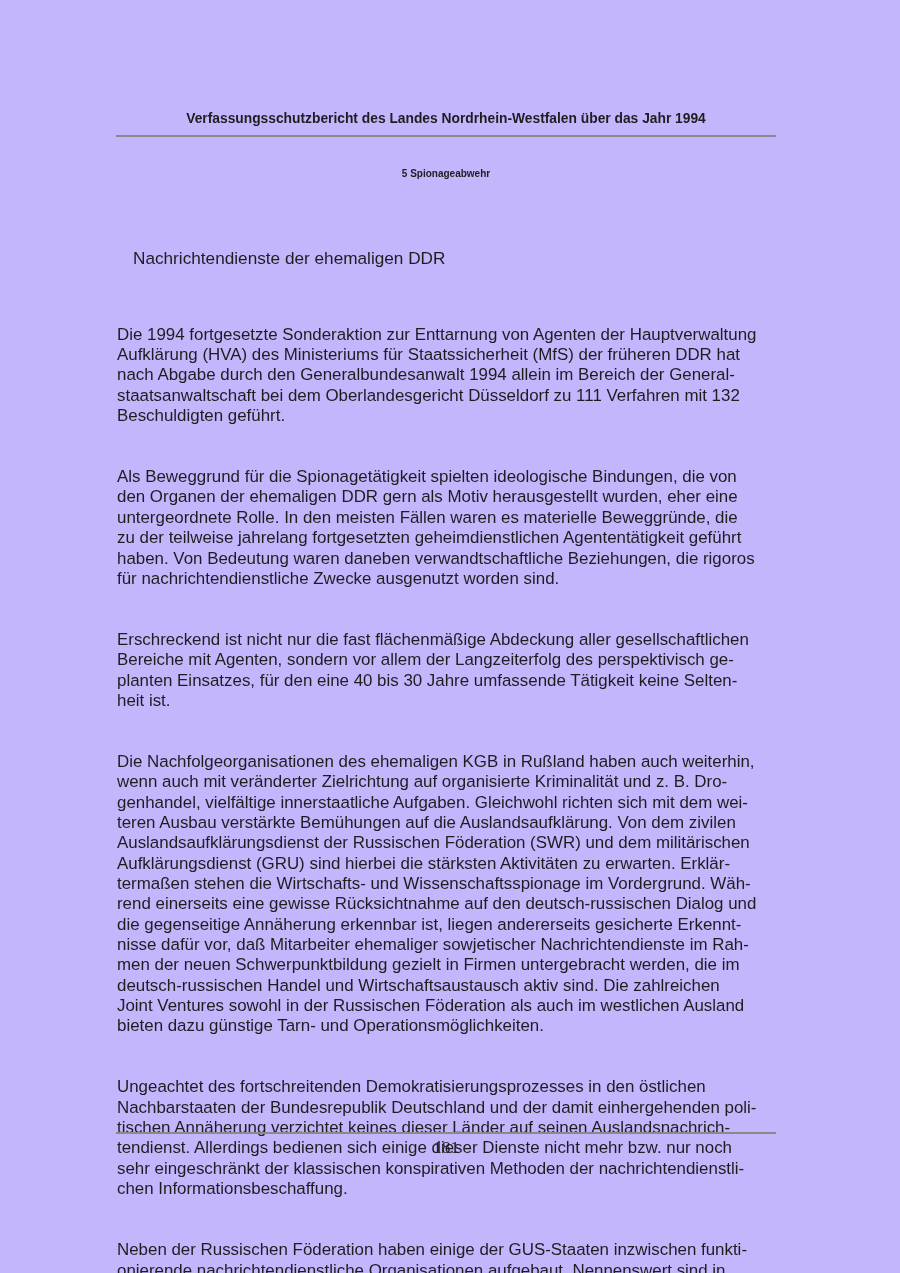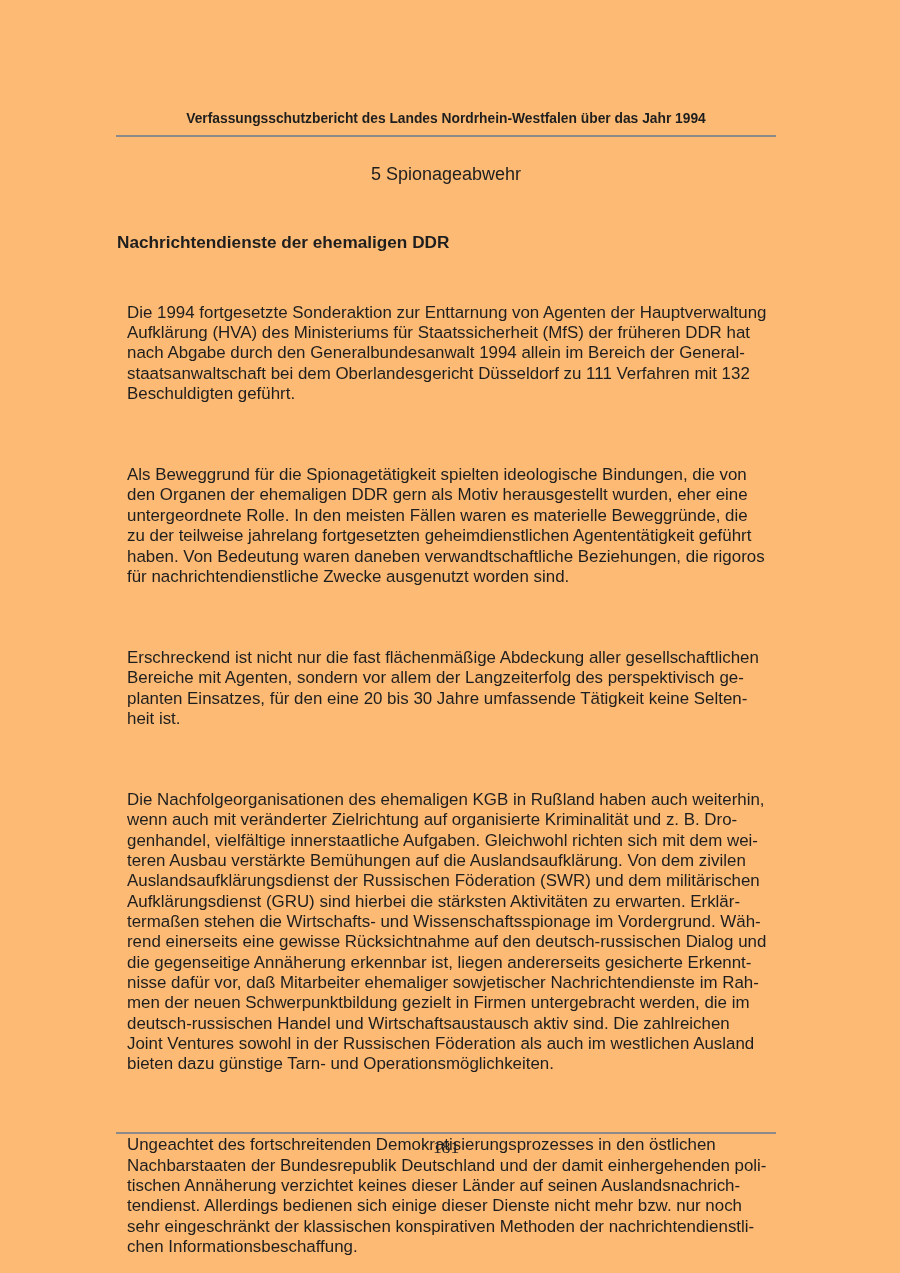--- a/index.html
+++ b/index.html
@@ -4,21 +4,21 @@
 <style>
   html, body {
     margin: 0;
     padding: 0;
     background: #ffffff;
   }
   .page {
     position: relative;
     width: 900px;
     height: 1273px;
-    background: #fdba74;
+    background: #c4b5fd;
     color: #1e1e1e;
     font-family: "Liberation Sans", sans-serif;
     overflow: hidden;
   }
   .running-header {
     position: absolute;
     top: 111px;
     left: 116px;
     width: 660px;
     text-align: center;
@@ -35,41 +35,41 @@
     background: #8a8a8a;
   }
   .header-rule { top: 135px; }
   .footer-rule { top: 1132px; }
   .section-label {
     position: absolute;
     top: 166px;
     left: 116px;
     width: 660px;
     text-align: center;
-    font-weight: normal;
-    font-size: 18px;
+    font-weight: bold;
+    font-size: 10px;
     line-height: 16px;
   }
   .body-text {
     position: absolute;
     top: 191px;
     left: 117px;
     width: 700px;
     font-size: 16.9px;
     line-height: 20.35px;
     white-space: pre;
   }
   .body-text .subhead {
-    margin: 0;
+    margin: 16px;
     font-size: 17.2px;
-    font-weight: bold;
+    font-weight: normal;
     line-height: 20.35px;
   }
   .body-text .para {
-    margin: 10px;
+    margin: 0;
   }
   .page-number {
     position: absolute;
     top: 1137px;
     left: 116px;
     width: 660px;
     text-align: center;
     font-family: "Liberation Serif", serif;
     font-size: 17.5px;
     color: #222222;
@@ -94,21 +94,21 @@
 staatsanwaltschaft bei dem Oberlandesgericht Düsseldorf zu 111 Verfahren mit 132
 Beschuldigten geführt.</p>
     <p class="para">Als Beweggrund für die Spionagetätigkeit spielten ideologische Bindungen, die von
 den Organen der ehemaligen DDR gern als Motiv herausgestellt wurden, eher eine
 untergeordnete Rolle. In den meisten Fällen waren es materielle Beweggründe, die
 zu der teilweise jahrelang fortgesetzten geheimdienstlichen Agententätigkeit geführt
 haben. Von Bedeutung waren daneben verwandtschaftliche Beziehungen, die rigoros
 für nachrichtendienstliche Zwecke ausgenutzt worden sind.</p>
     <p class="para">Erschreckend ist nicht nur die fast flächenmäßige Abdeckung aller gesellschaftlichen
 Bereiche mit Agenten, sondern vor allem der Langzeiterfolg des perspektivisch ge-
-planten Einsatzes, für den eine 20 bis 30 Jahre umfassende Tätigkeit keine Selten-
+planten Einsatzes, für den eine 40 bis 30 Jahre umfassende Tätigkeit keine Selten-
 heit ist.</p>
     <p class="para">Die Nachfolgeorganisationen des ehemaligen KGB in Rußland haben auch weiterhin,
 wenn auch mit veränderter Zielrichtung auf organisierte Kriminalität und z. B. Dro-
 genhandel, vielfältige innerstaatliche Aufgaben. Gleichwohl richten sich mit dem wei-
 teren Ausbau verstärkte Bemühungen auf die Auslandsaufklärung. Von dem zivilen
 Auslandsaufklärungsdienst der Russischen Föderation (SWR) und dem militärischen
 Aufklärungsdienst (GRU) sind hierbei die stärksten Aktivitäten zu erwarten. Erklär-
 termaßen stehen die Wirtschafts- und Wissenschaftsspionage im Vordergrund. Wäh-
 rend einerseits eine gewisse Rücksichtnahme auf den deutsch-russischen Dialog und
 die gegenseitige Annäherung erkennbar ist, liegen andererseits gesicherte Erkennt-

